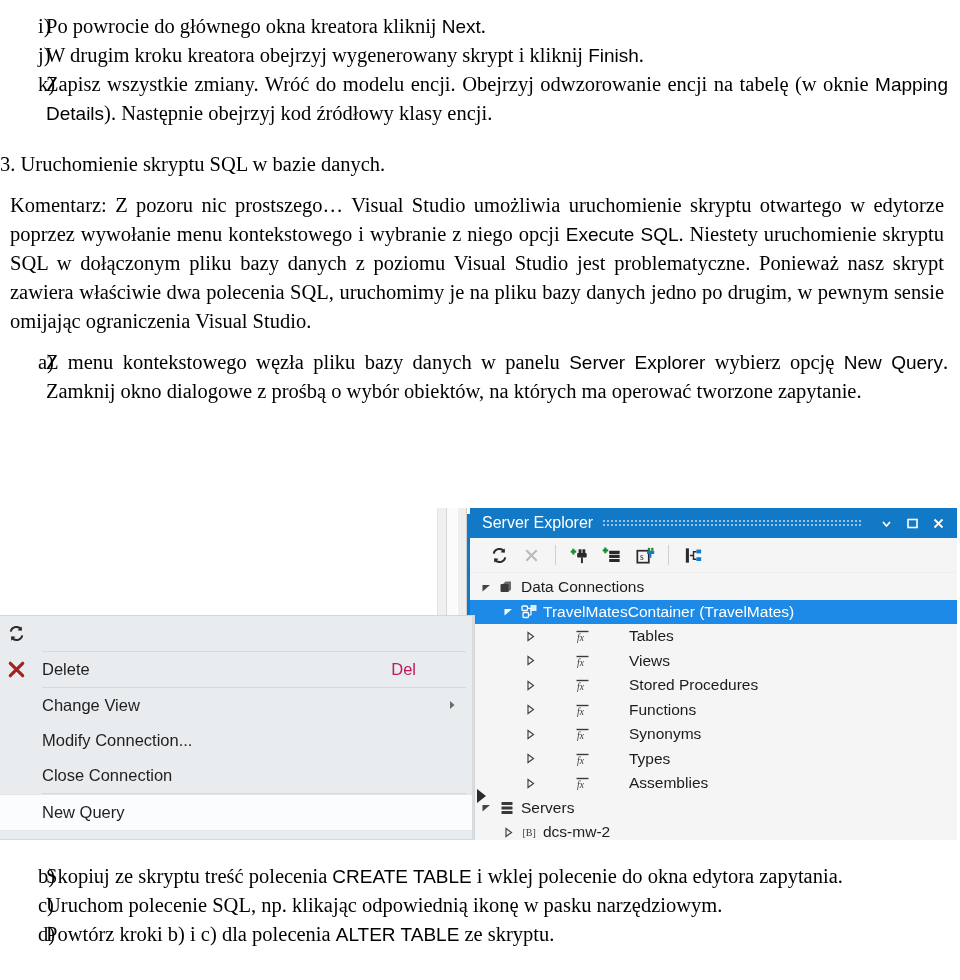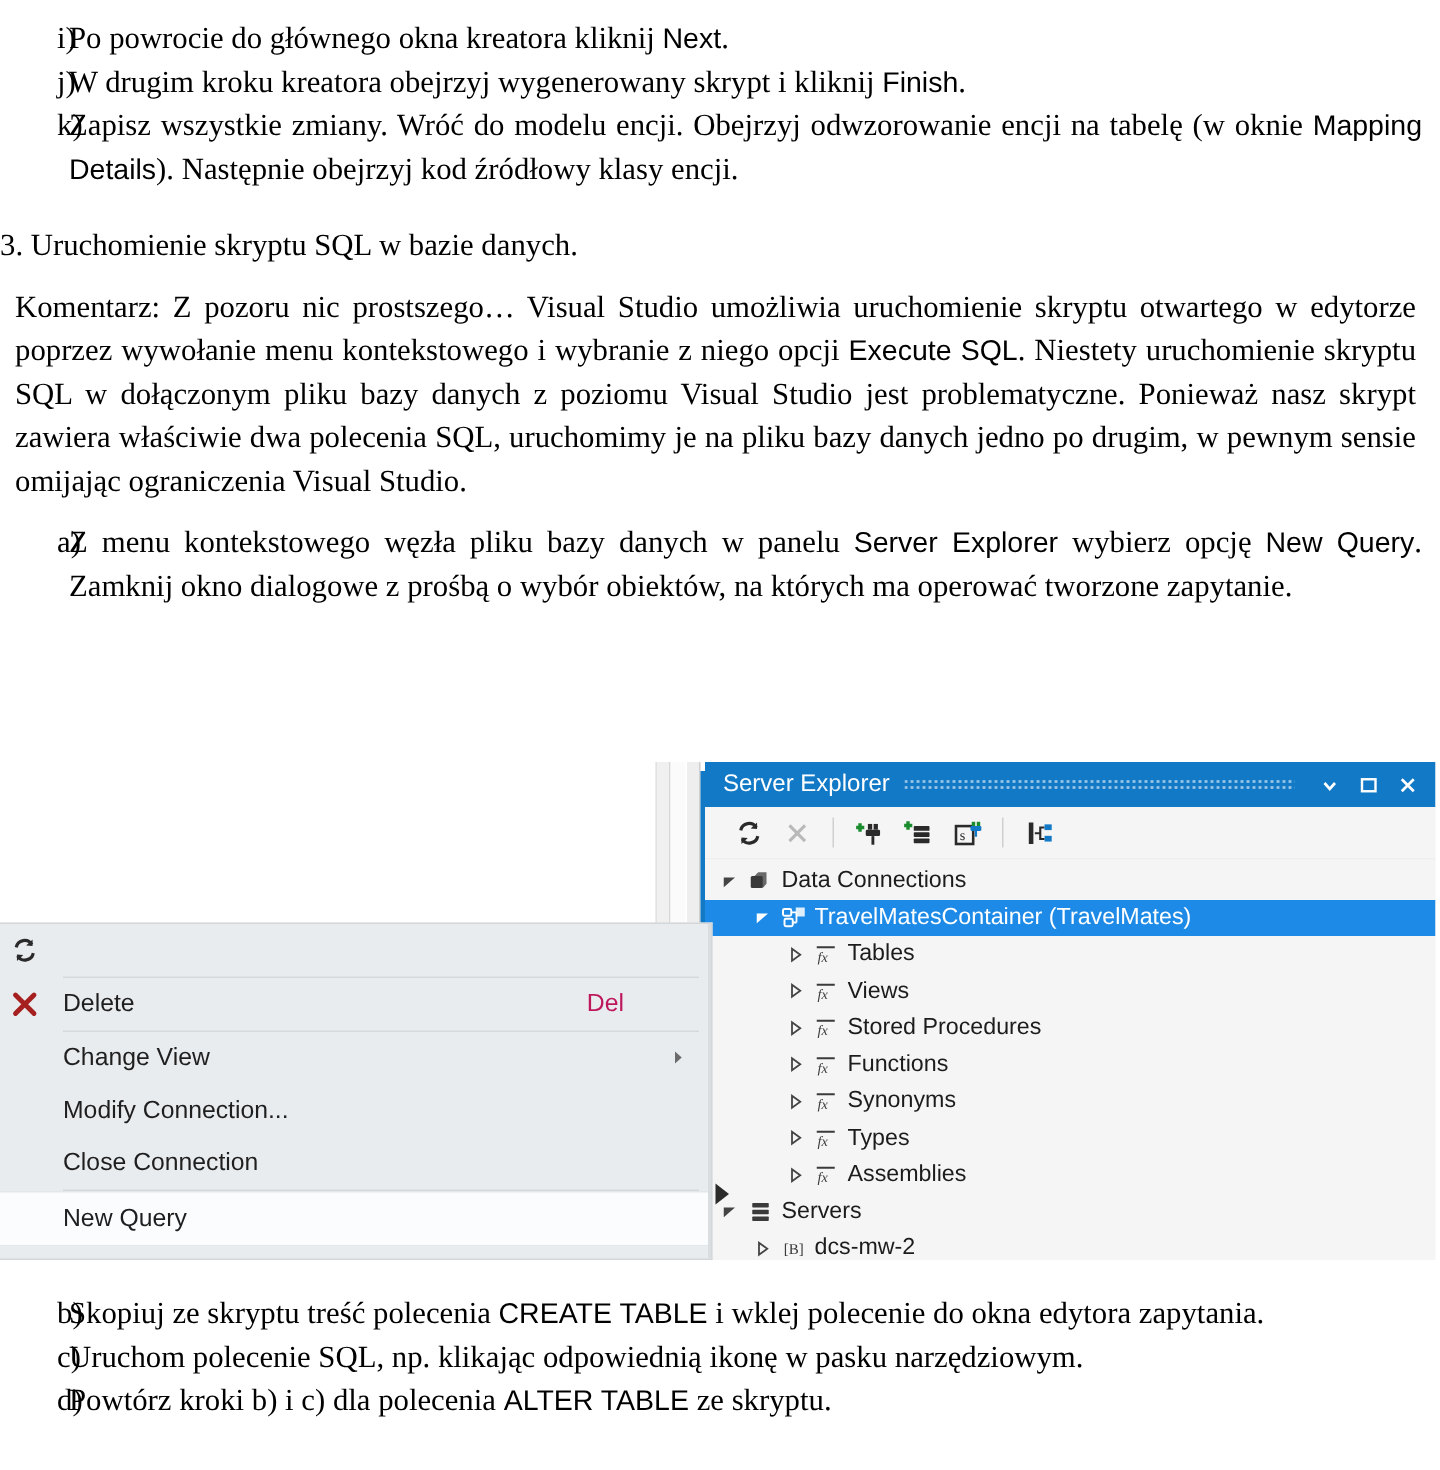--- a/index.html
+++ b/index.html
@@ -186,21 +186,21 @@
     display: flex; align-items: center; justify-content: center;
   }
   .tr-icon {
     width: 22px; flex: 0 0 22px;
     display: flex; align-items: center; justify-content: center;
     margin-right: 3px;
   }
   .tr-label { overflow: hidden; }
   .ind-1 { padding-left: 6px; }
   .ind-2 { padding-left: 28px; }
-  .ind-3 { padding-left: 50px; }
+  .ind-3 { padding-left: 50px; gap: 32px; }
 
   
   #context-menu {
     position: absolute;
     left: -10px;
     top: 615px;
     width: 485px;
     height: 225px;
     background: #e9ecef;
     border: 1px solid #d4d7da;

